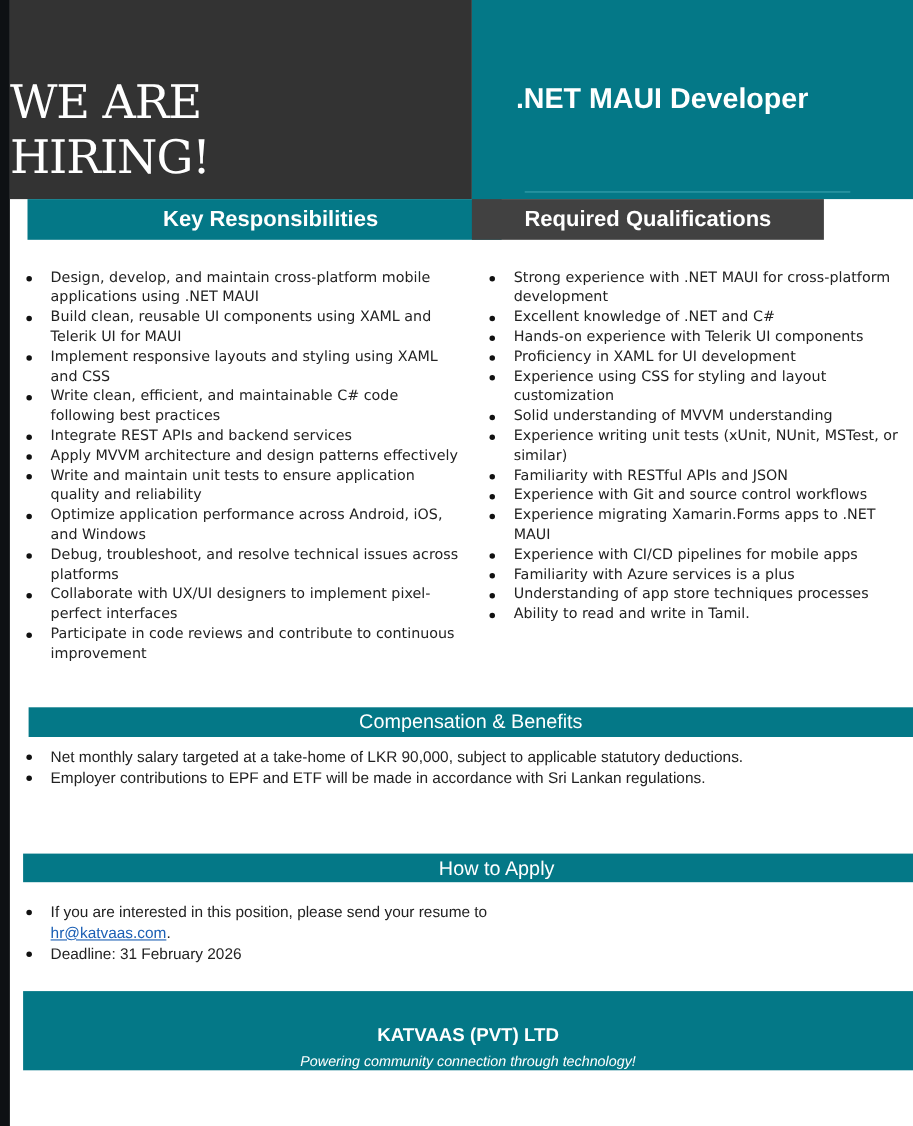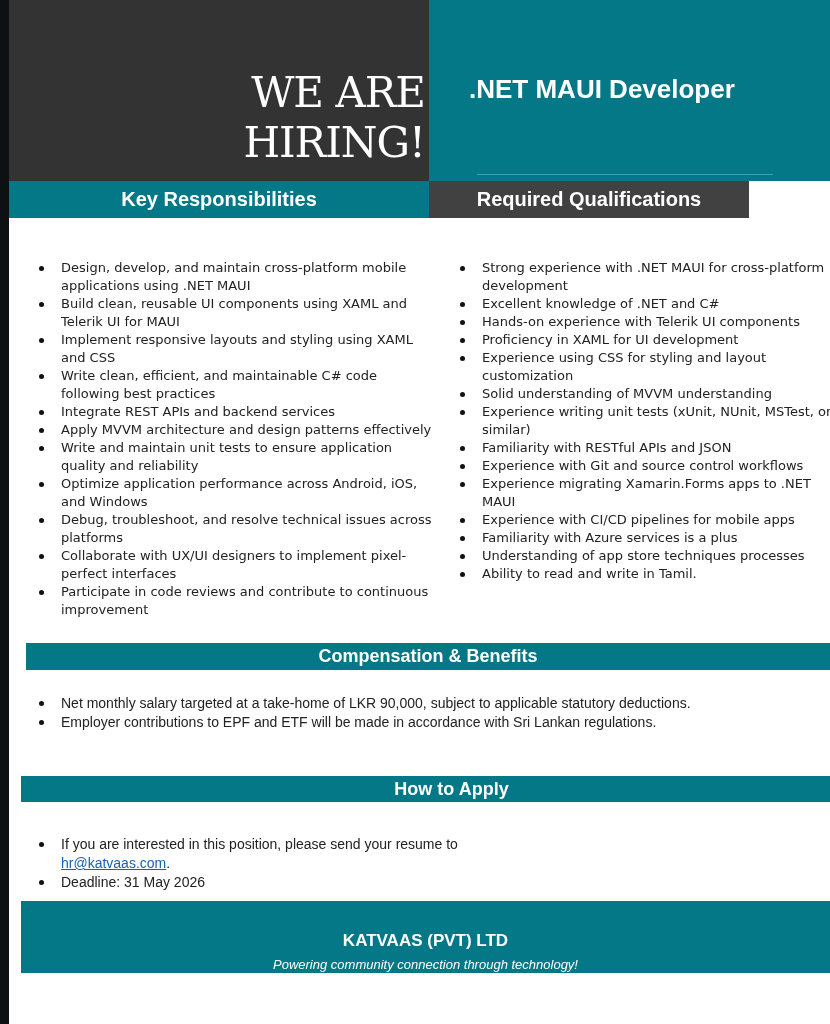--- a/index.html
+++ b/index.html
@@ -13,60 +13,60 @@
     position: absolute; left: 9px; top: 0; width: 821px; height: 1024px;
     background: #ffffff;
   }
   
   .hero-left {
     position: absolute; left: 0; top: 0; width: 420px; height: 181px;
     background: #333333;
   }
   .hero-title {
     position: absolute; left: 0; top: 68px; width: 416px;
-    text-align: right; color: #ffffff;
+    text-align: left; color: #ffffff;
     font-family: "DejaVu Serif", serif; font-size: 42px; line-height: 50px;
     letter-spacing: -1px;
   }
   .hero-right {
     position: absolute; left: 420px; top: 0; width: 401px; height: 181px;
     background: #047887;
   }
   .job-title {
     position: absolute; left: 460px; top: 74px;
     color: #ffffff; font-weight: bold; font-size: 26px;
   }
   .hero-rule {
     position: absolute; left: 468px; top: 174px; width: 296px; height: 1px;
     background: #3aa3b0;
   }
   .col-head {
     position: absolute; top: 181px; height: 37px;
     color: #ffffff; font-weight: bold; font-size: 20px;
     display: flex; align-items: center; justify-content: center;
   }
-  .col-head.left { left: 0; width: 420px; background: #047887; }
+  .col-head.left { left: 16px; width: 420px; background: #047887; padding-left: 11px; }
   .col-head.right { left: 420px; width: 320px; background: #414141; }
 
-  ul.bullets { list-style: none; margin: 15px; padding: 0; }
+  ul.bullets { list-style: none; margin: 0; padding: 0; }
   ul.bullets li {
     position: relative; padding-left: 28px;
     font-family: "DejaVu Sans", sans-serif; font-size: 13px; line-height: 18px;
     color: #222222;
   }
   ul.bullets li::before {
     content: ""; position: absolute; left: 6px; top: 7px;
     width: 5px; height: 5px; border-radius: 50%; background: #111;
   }
   .resp-list { position: absolute; left: 9px; top: 244px; width: 400px; }
   .qual-list { position: absolute; left: 430px; top: 244px; width: 385px; }
 
   .band {
     position: absolute; background: #047887; color: #ffffff;
-    font-weight: bold; font-size: 18px;
+    font-weight: normal; font-size: 18px;
     display: flex; align-items: center; justify-content: center;
   }
   .band.comp { left: 17px; top: 643px; width: 804px; height: 27px; }
   .band.apply { left: 12px; top: 776px; width: 809px; height: 26px; padding-left: 26px; }
 
   .plain-list li {
     font-family: "Liberation Sans", sans-serif !important; font-size: 14px !important;
     line-height: 19px !important;
   }
   .comp-list { position: absolute; left: 9px; top: 679px; width: 700px; }
@@ -133,20 +133,20 @@
     <li>Net monthly salary targeted at a take-home of LKR 90,000, subject to applicable statutory deductions.</li>
     <li>Employer contributions to EPF and ETF will be made in accordance with Sri Lankan regulations.</li>
   </ul>
 
   <div class="band apply">How to Apply</div>
   <ul class="bullets plain-list apply-list">
     <li>
       <span>If you are interested in this position, please send your resume to</span><br>
       <a class="email-link" title="hr@katvaas.com">hr@katvaas.com</a><span>.</span>
     </li>
-    <li>Deadline: 31 May 2026</li>
+    <li>Deadline: 31 February 2026</li>
   </ul>
 
   <div class="footer">
     <div class="footer-name">KATVAAS (PVT) LTD</div>
     <div class="footer-tag">Powering community connection through technology!</div>
   </div>
 </div>
 
 </body></html>

